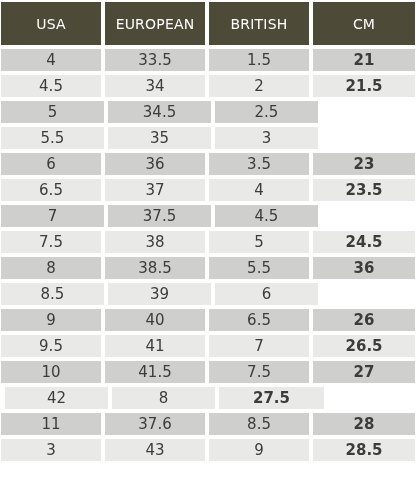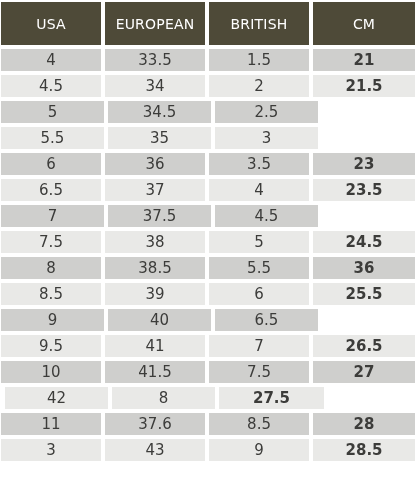--- a/index.html
+++ b/index.html
@@ -166,29 +166,29 @@
       <div class="gutter"></div>
       <div class="cell col-3">36</div>
     </div>
     <div class="row data-row light">
       <div class="cell col-0">8.5</div>
       <div class="gutter"></div>
       <div class="cell col-1">39</div>
       <div class="gutter"></div>
       <div class="cell col-2">6</div>
       <div class="gutter"></div>
-      <div class="cell col-3">25.5</div>
     </div>
     <div class="row data-row dark">
       <div class="cell col-0">9</div>
       <div class="gutter"></div>
       <div class="cell col-1">40</div>
       <div class="gutter"></div>
       <div class="cell col-2">6.5</div>
       <div class="gutter"></div>
+      <div class="cell col-3">26</div>
     </div>
     <div class="row data-row light">
       <div class="cell col-0">9.5</div>
       <div class="gutter"></div>
       <div class="cell col-1">41</div>
       <div class="gutter"></div>
       <div class="cell col-2">7</div>
       <div class="gutter"></div>
       <div class="cell col-3">26.5</div>
     </div>

